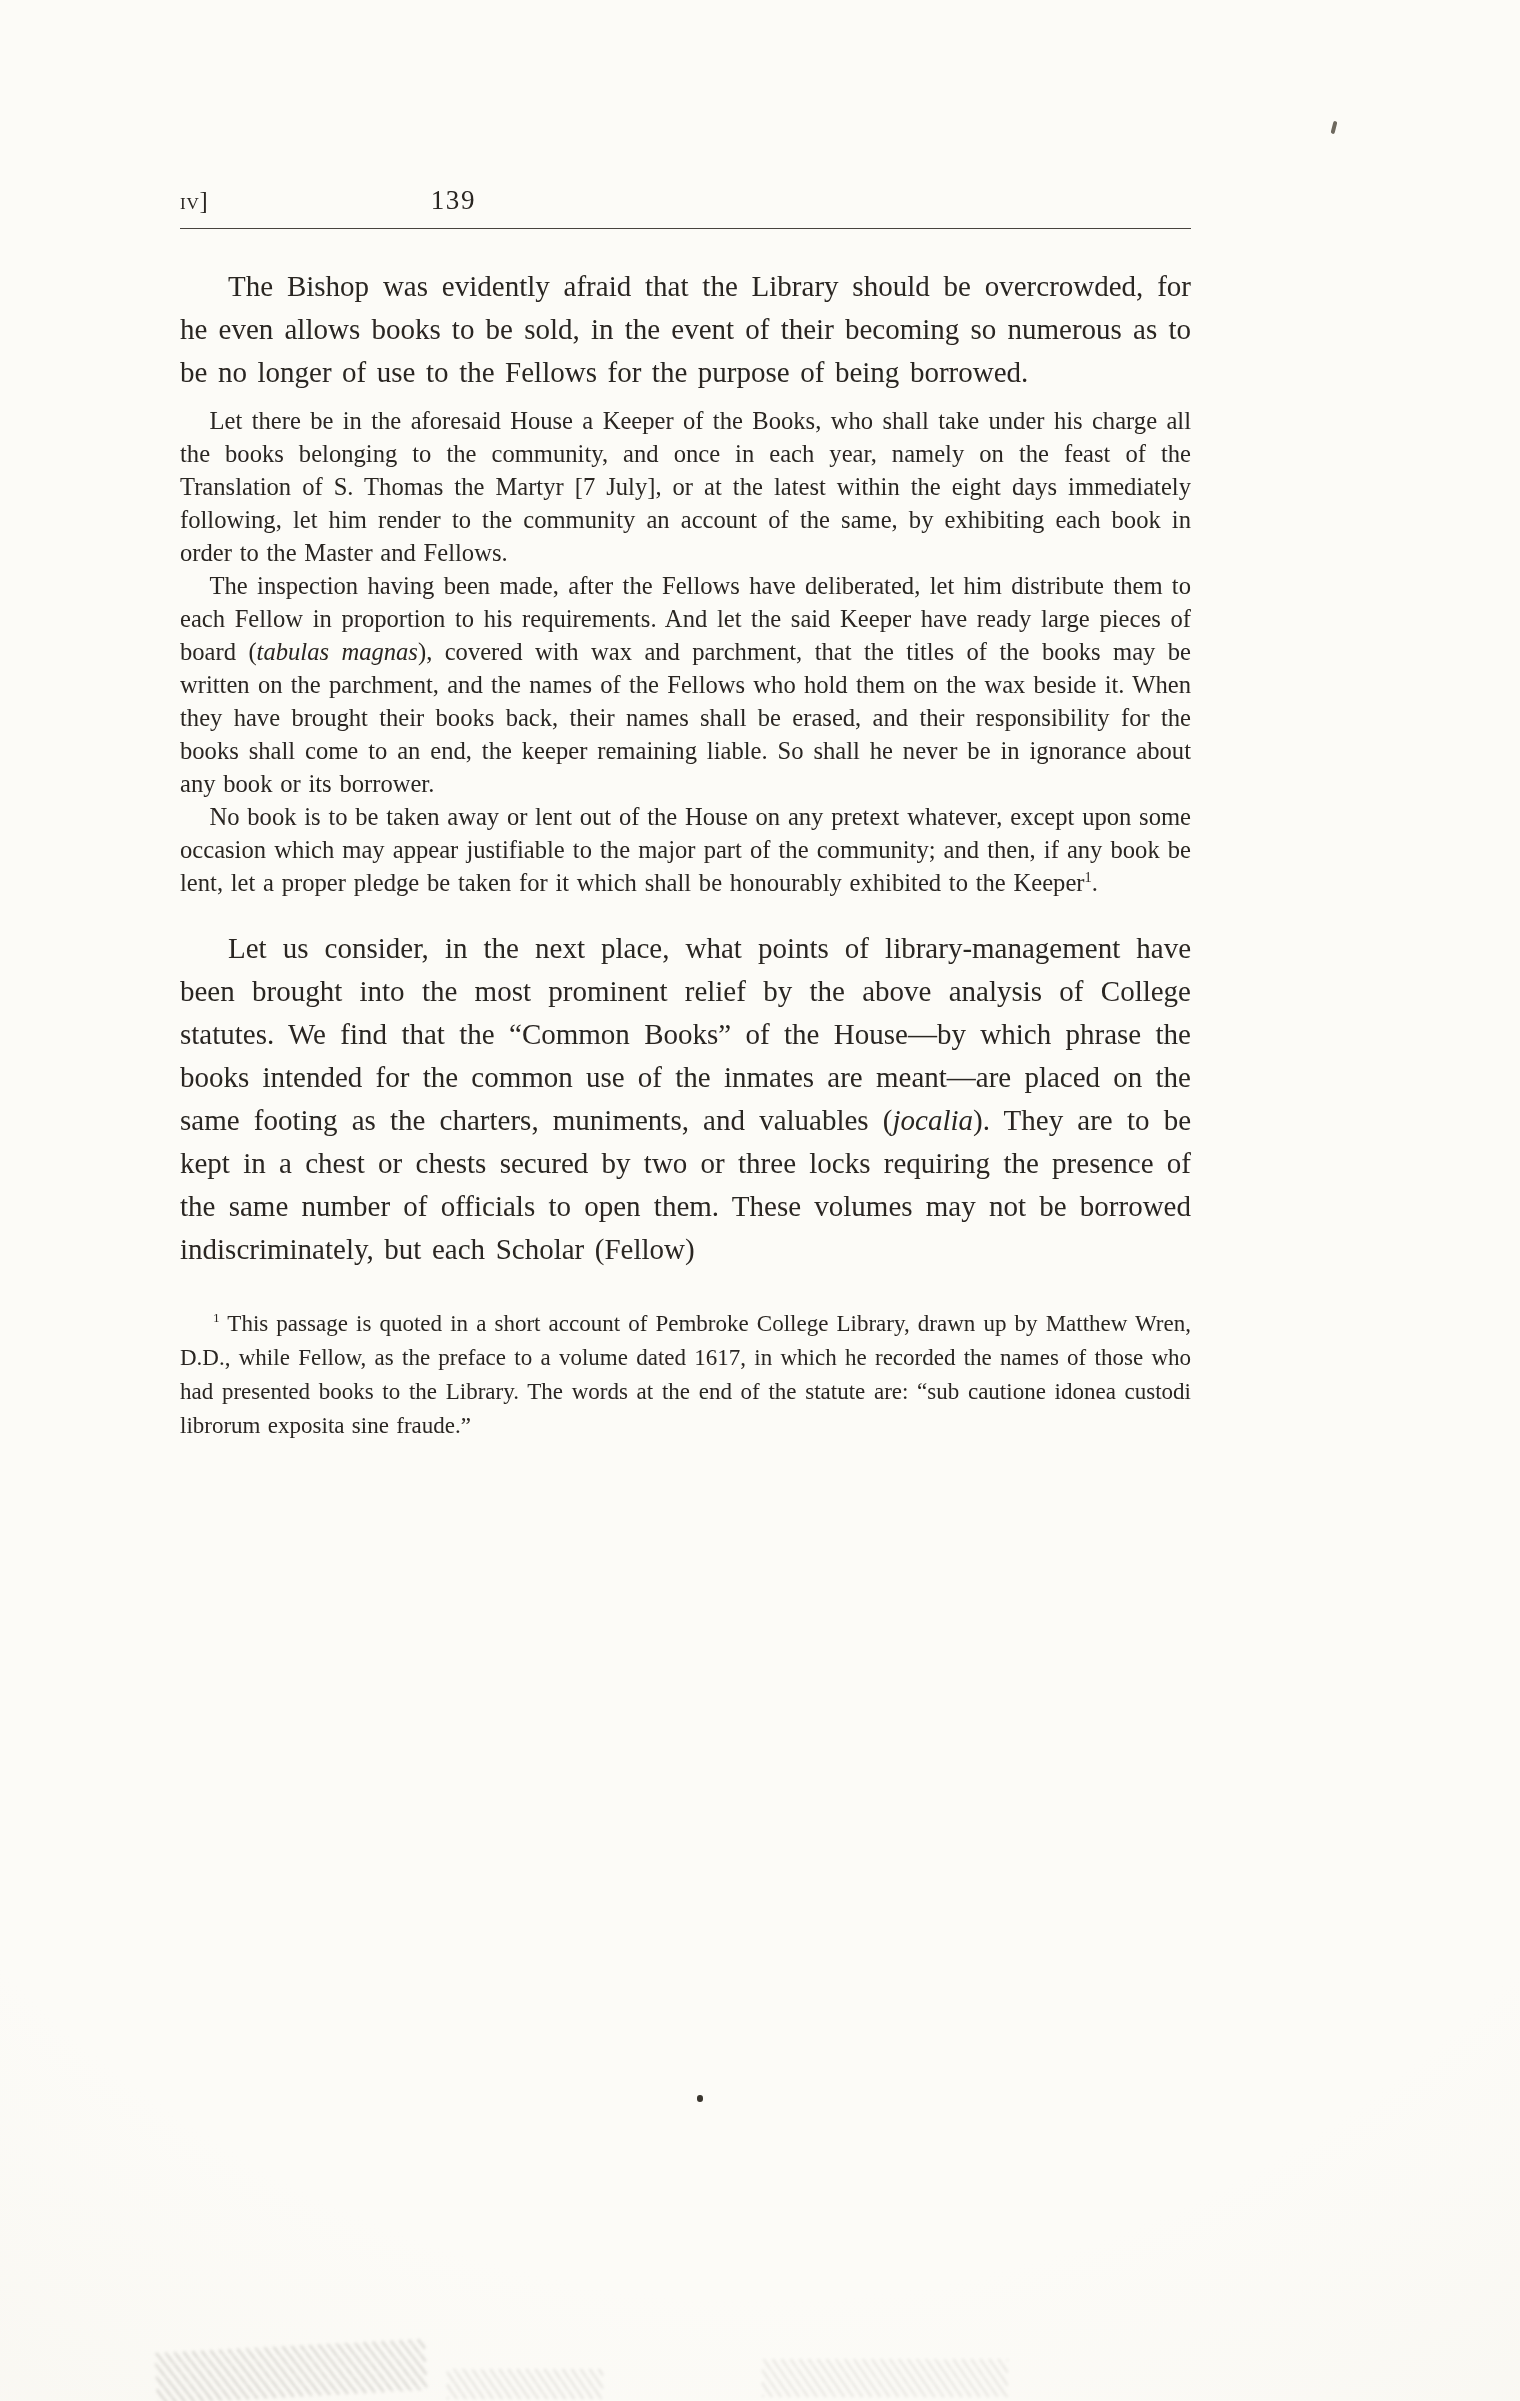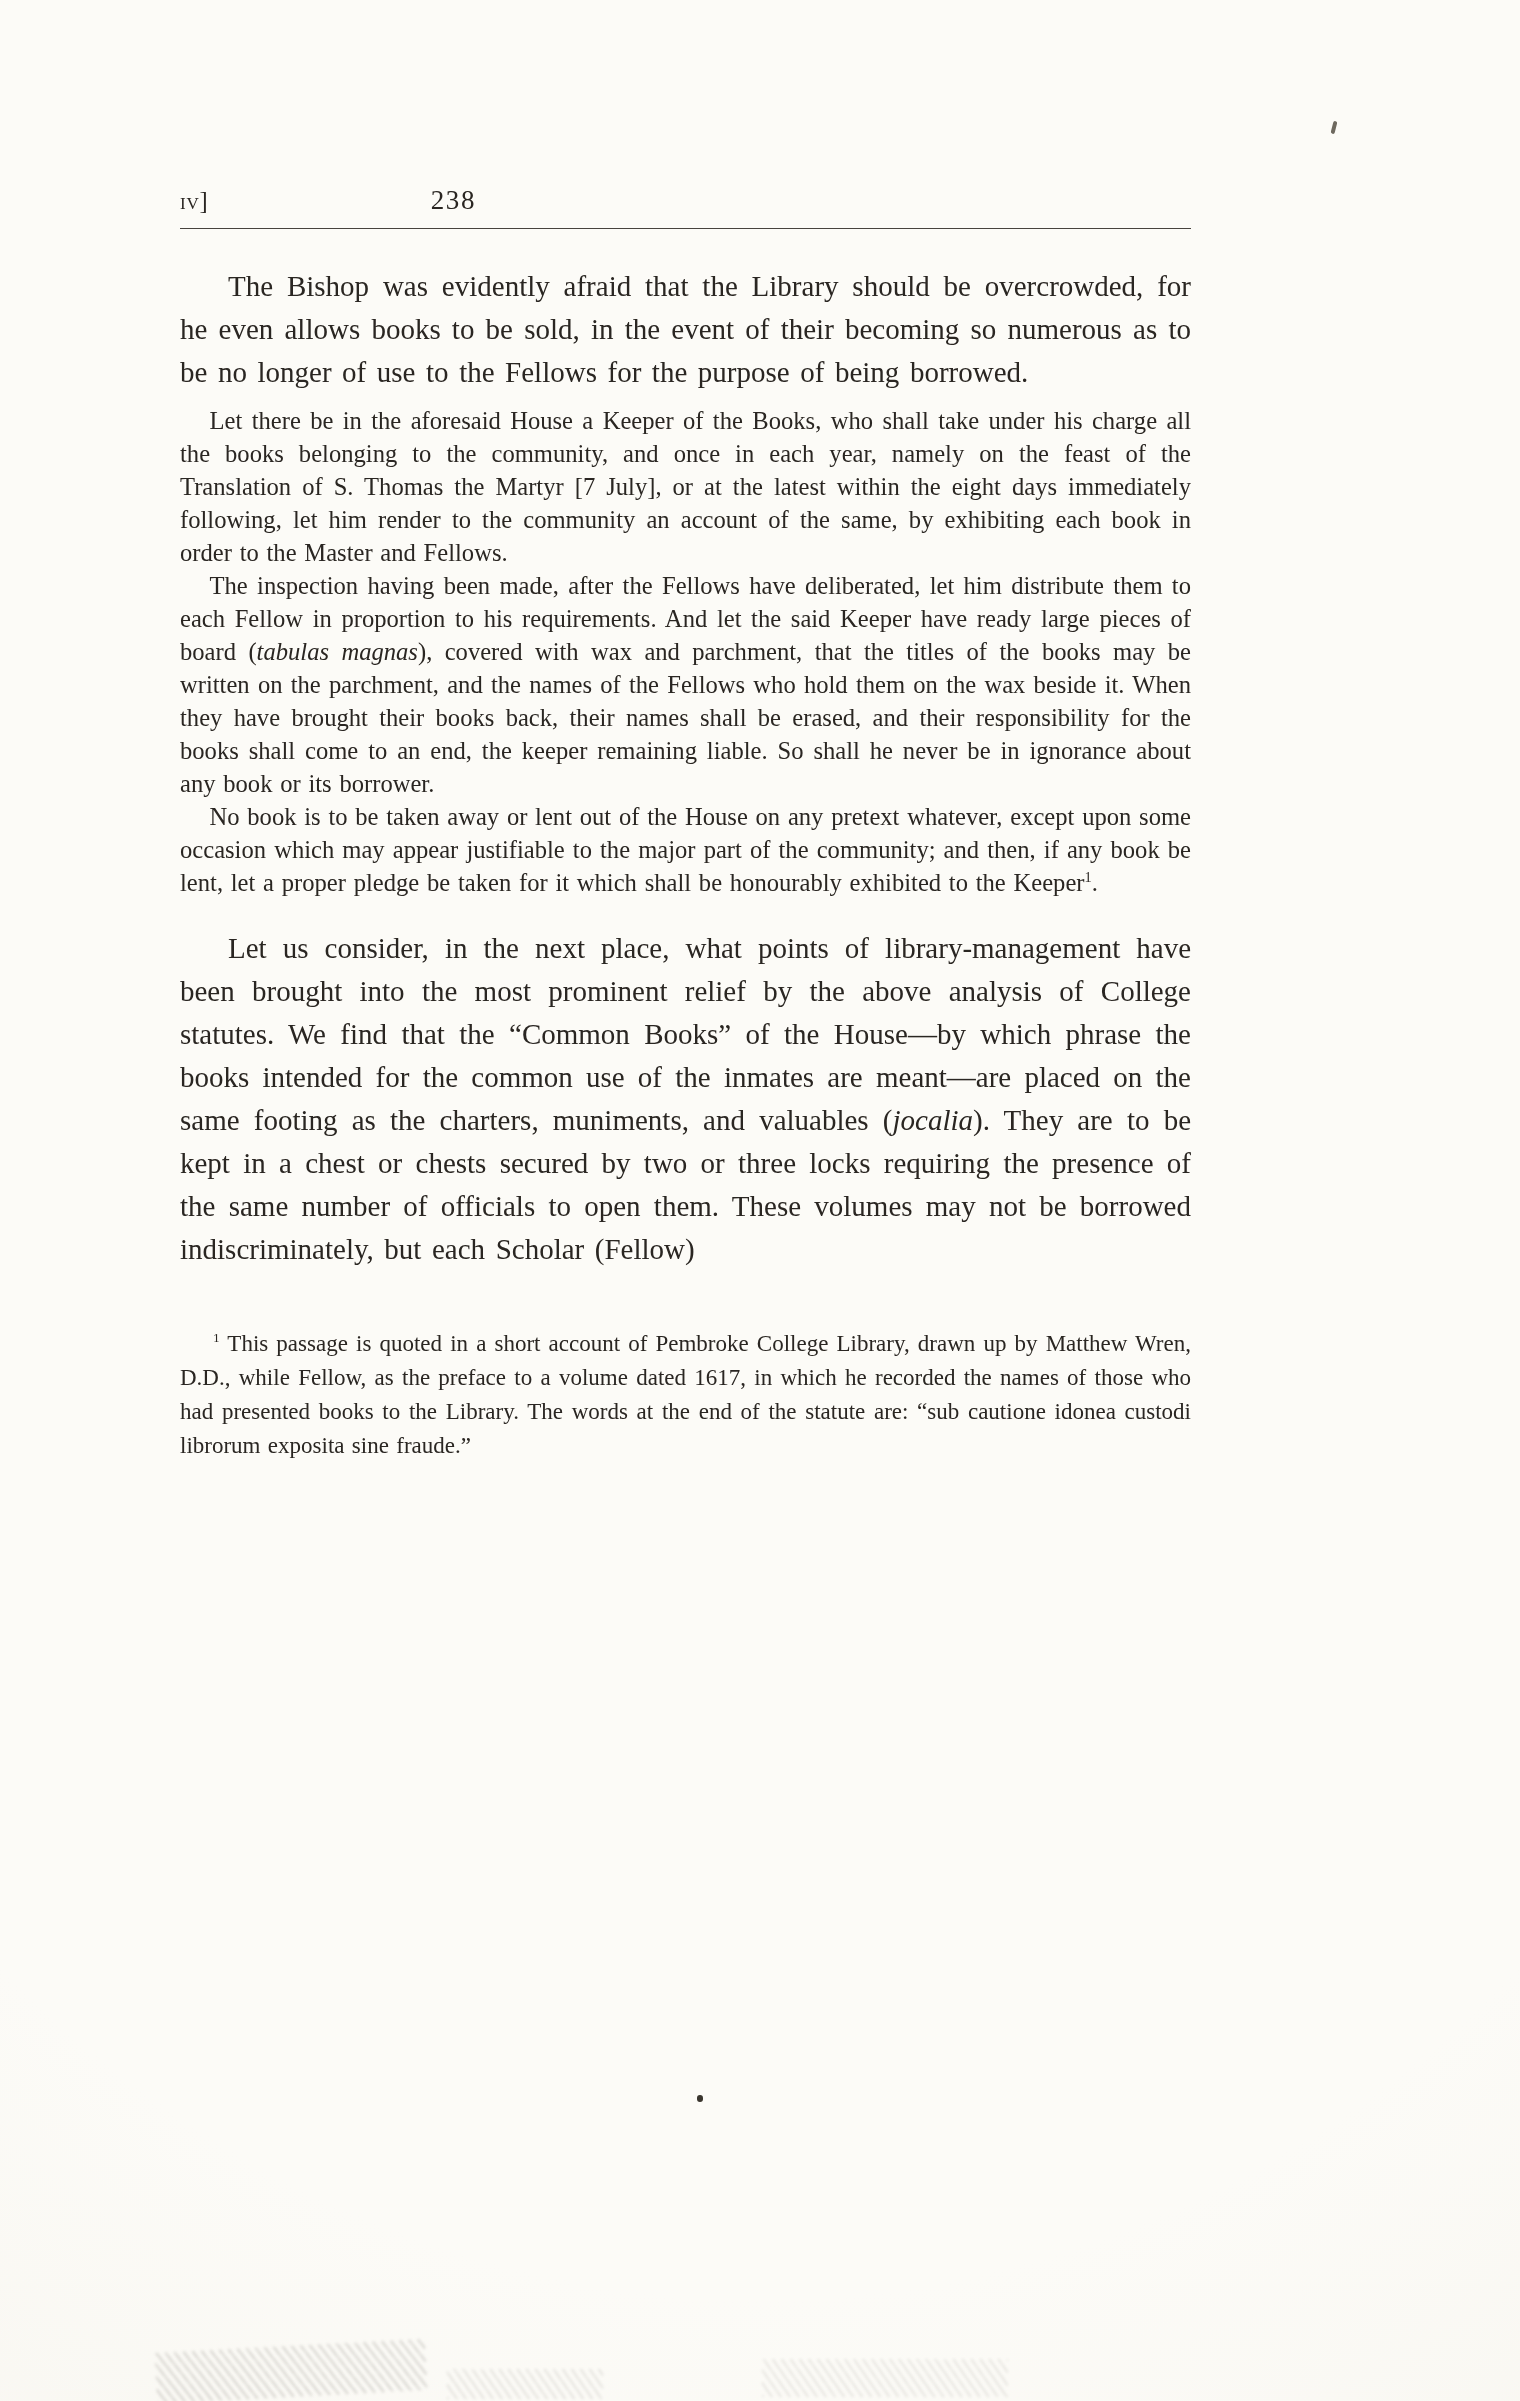--- a/index.html
+++ b/index.html
@@ -23,21 +23,21 @@
   .maintext { margin-top:36px; }
   p { margin:0; }
   .body-para { font-size:29px; line-height:43px; text-align:justify; text-indent:48px; word-spacing:3.3px; }
 
   .statute { margin:10px 0 28px; }
   .statute p { font-size:24.6px; line-height:33px; text-align:justify; text-indent:29.5px; word-spacing:1.6px; }
 
   i { font-style:italic; }
   sup { font-size:58%; vertical-align:super; line-height:0; }
 
-  .footnote { margin-top:56px; }
+  .footnote { margin-top:36px; }
   .footnote p { font-size:23px; line-height:34px; text-align:justify; text-indent:33px; word-spacing:1.6px; }
 
   
   .mark-topright { position:absolute; left:1332px; top:121px; width:4.1px; height:13px;
                    border-radius:2.5px; background:#6e695f; transform:rotate(14deg); }
   .dot-artifact  { position:absolute; left:697px; top:2095px; width:5.7px; height:6.6px;
                    border-radius:50%; background:#3a352e; }
   .smudge { position:absolute; opacity:.4; filter:blur(1.6px);
             background:repeating-linear-gradient(55deg, rgba(96,92,84,.6) 0 1.6px, rgba(0,0,0,0) 1.6px 7.4px); }
   .smudge.s1 { left:156px; top:2346px; width:270px; height:51px; transform:rotate(-3deg); opacity:.5; }
@@ -48,21 +48,21 @@
 <body>
 
 <div class="page">
 
   <div class="mark-topright"></div>
 
   <div class="content">
 
     <header class="running-head">
       <span class="sig">iv]</span>
-      <span class="pageno">238</span>
+      <span class="pageno">139</span>
     </header>
 
     <hr class="rule">
 
     <div class="maintext">
 
       <p class="body-para">The Bishop was evidently afraid that the Library should be overcrowded, for he even allows books to be sold, in the event of their becoming so numerous as to be no longer of use to the Fellows for the purpose of being borrowed.</p>
 
 
       <section class="statute">

